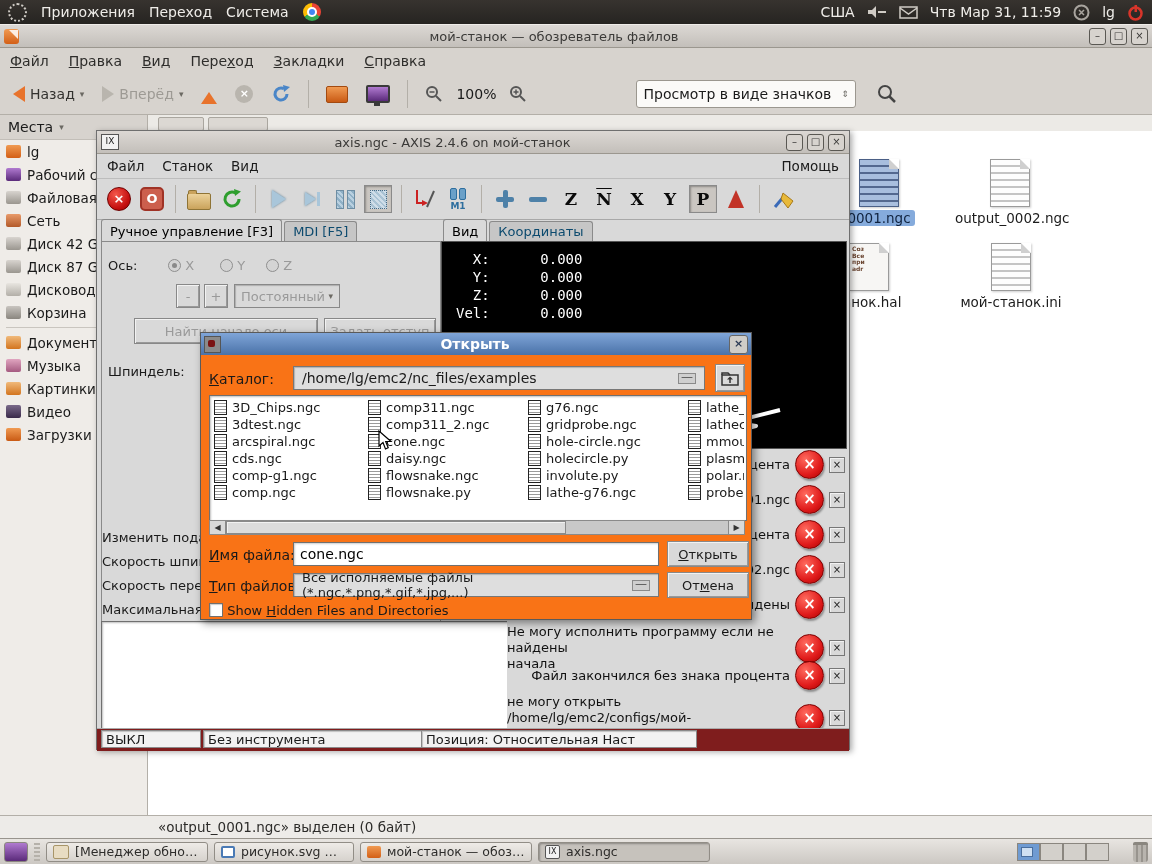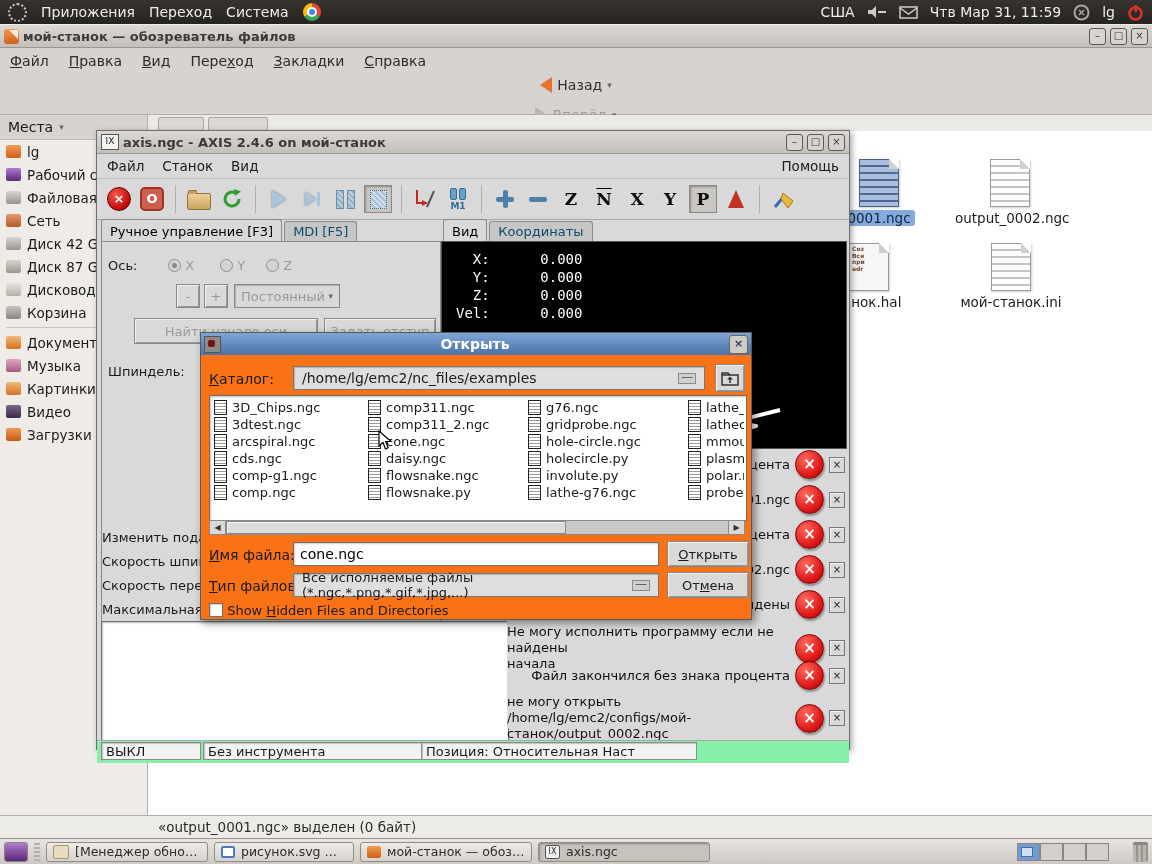--- a/index.html
+++ b/index.html
@@ -16,35 +16,35 @@
   .chrome-ico{width:18px;height:18px;border-radius:50%;position:relative;
               background:conic-gradient(#ea4335 0 33%,#34a853 0 66%,#fbbc05 0 100%);}
   .chrome-ico i{position:absolute;left:4px;top:4px;width:10px;height:10px;border-radius:50%;background:#fff;}
   .chrome-ico b{position:absolute;left:6px;top:6px;width:6px;height:6px;border-radius:50%;background:#4285f4;}
   .tray{margin-left:auto;display:flex;align-items:center;gap:12px;}
   .tray svg{display:block;}
 
   
   .titlebar{height:22px;background:linear-gradient(#dcd8d4,#c3bfba);border-bottom:1px solid #9b978f;
             display:flex;align-items:center;padding:0 4px;gap:4px;}
-  .titlebar .ttext{flex:1;font-weight:bold;font-size:13px;color:#3b3a38;
+  .titlebar .ttext{flex:1;text-align:center;font-weight:normal;font-size:13px;color:#3b3a38;
                    white-space:nowrap;overflow:hidden;}
   .win-btn{width:15px;height:15px;border:1px solid #5a5853;border-radius:3px;background:#d7d3ce;
            color:#3b3a38;font-size:10px;line-height:13px;text-align:center;flex:0 0 auto;}
   .sunken{background:#fff;border:1px solid #707070;
           box-shadow:inset 1px 1px 2px rgba(0,0,0,.25);}
 
   
   .fm-window{position:absolute;left:0;top:24px;width:1152px;height:814px;background:#d7d3ce;
              border-top:1px solid #efece8;box-sizing:border-box;display:flex;flex-direction:column;}
   .fm-icon{width:15px;height:15px;border-radius:3px;background:linear-gradient(#f09a52,#d35f16);position:relative;}
   .fm-icon::after{content:"";position:absolute;right:1px;top:1px;border-style:solid;border-width:0 9px 9px 0;
                   border-color:transparent #fff transparent transparent;opacity:.85;}
   .fm-menubar{height:26px;display:flex;align-items:center;gap:20px;padding:0 10px;font-size:14px;color:#2e2d2b;}
-  .fm-toolbar{height:40px;display:flex;align-items:center;gap:8px;padding:0 8px;border-bottom:1px solid #b3afa8;flex-direction:column;}
+  .fm-toolbar{height:40px;display:flex;align-items:center;gap:8px;padding:0 8px;border-bottom:1px solid #b3afa8;}
   .tb-sep{width:1px;height:28px;background:#b3afa8;margin:0 4px;}
   .tb-btn{display:flex;align-items:center;gap:5px;padding:3px 5px;border-radius:4px;font-size:14px;color:#33322f;}
   .tb-btn.dis{color:#9d9a94;}
   .caret{font-size:9px;color:#6b6963;}
   .view-combo{display:flex;align-items:center;height:26px;background:#fbfaf8;border:1px solid #9b978f;
               border-radius:3px;padding:0 6px;gap:10px;font-size:14px;}
   .zoom-pct{font-size:14px;}
   .fm-body{flex:1;display:flex;min-height:0;}
   .fm-sidebar{width:148px;background:#efece8;border-right:1px solid #b3afa8;box-sizing:border-box;}
   .places-row{height:24px;display:flex;align-items:center;gap:6px;padding:0 8px;background:#d7d3ce;
@@ -119,21 +119,21 @@
   .dro{font-family:"DejaVu Sans Mono","Liberation Mono",monospace;font-size:14px;line-height:18px;color:#fff;white-space:pre;}
 
   .err-row{position:absolute;right:2px;display:flex;align-items:center;gap:5px;}
   .err-text{margin-left:auto;text-align:left;white-space:pre-line;font-size:13px;line-height:16px;color:#111;}
   .err-ico{width:27px;height:27px;border-radius:50%;flex:0 0 auto;
            background:radial-gradient(circle at 35% 30%,#ff6a5e,#e01b1b 60%,#a80000);
            border:1px solid #7d0000;color:#fff;font-weight:bold;font-size:15px;line-height:27px;text-align:center;
            box-shadow:1px 2px 2px rgba(0,0,0,.35);}
   .err-x{width:14px;height:14px;background:#d9d9d9;border:1px solid #777;box-shadow:inset 1px 1px 0 #f2f2f2;
          font-size:10px;line-height:13px;text-align:center;color:#222;flex:0 0 auto;}
-  .axis-statusbar{position:absolute;left:0;top:597px;width:752px;height:22px;background:#86efac;border-top:1px solid #aaa;margin-top:12px;}
+  .axis-statusbar{position:absolute;left:0;top:597px;width:752px;height:22px;background:#7f1d1d;border-top:1px solid #aaa;}
   .st-cell{position:absolute;top:1px;height:18px;background:#f2f2f2;border:1px solid #8a8a8a;
            box-shadow:inset 1px 1px 1px rgba(0,0,0,.2);font-size:13px;line-height:18px;padding:0 4px;box-sizing:border-box;white-space:nowrap;overflow:hidden;}
 
   
   .dialog{position:absolute;left:200px;top:332px;width:552px;height:288px;background:#f97316;border:1px solid #5a5a5a;
           box-shadow:3px 3px 8px rgba(0,0,0,.45);box-sizing:border-box;z-index:50;}
   .dlg-title{height:22px;background:linear-gradient(#7fa5d8,#46700);background:linear-gradient(#7fa5d8,#4a72a8);
              display:flex;align-items:center;padding:0 3px;gap:4px;}
   .dlg-title .ttext{flex:1;text-align:center;color:#fff;font-weight:bold;font-size:14px;}
   .dlg-ico{width:15px;height:15px;background:#8a8a8a;border:1px solid #555;position:relative;}

